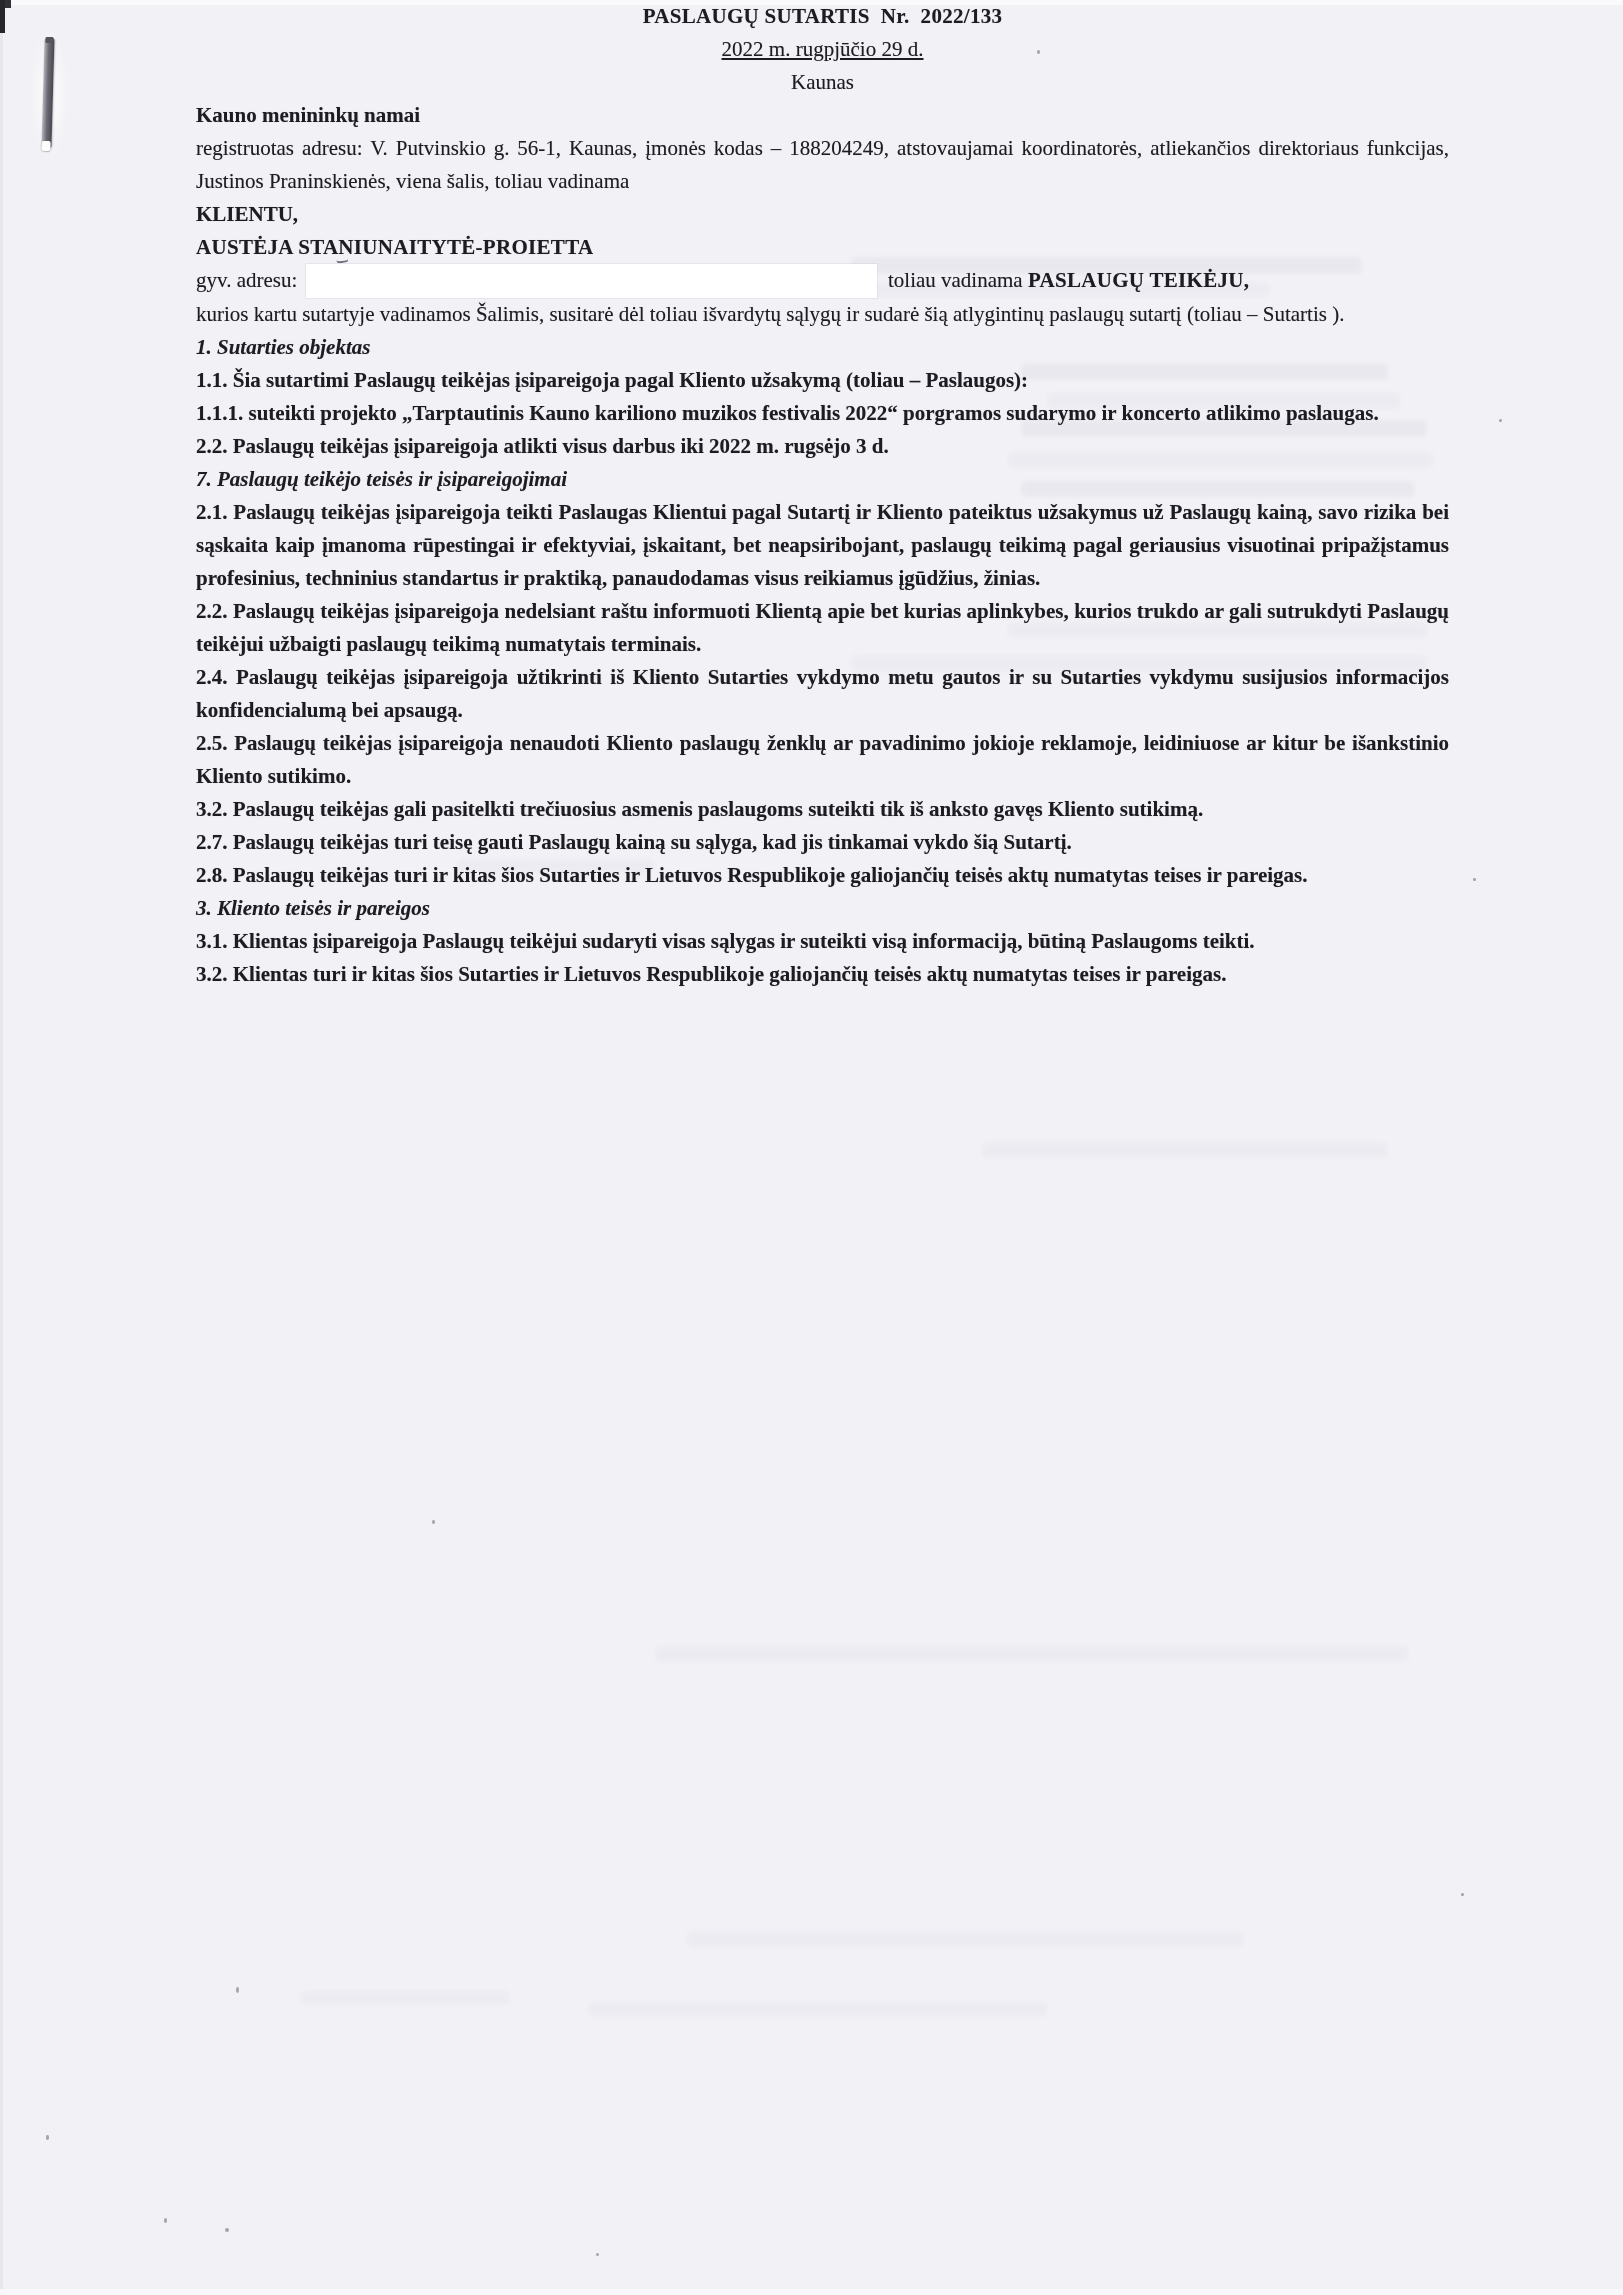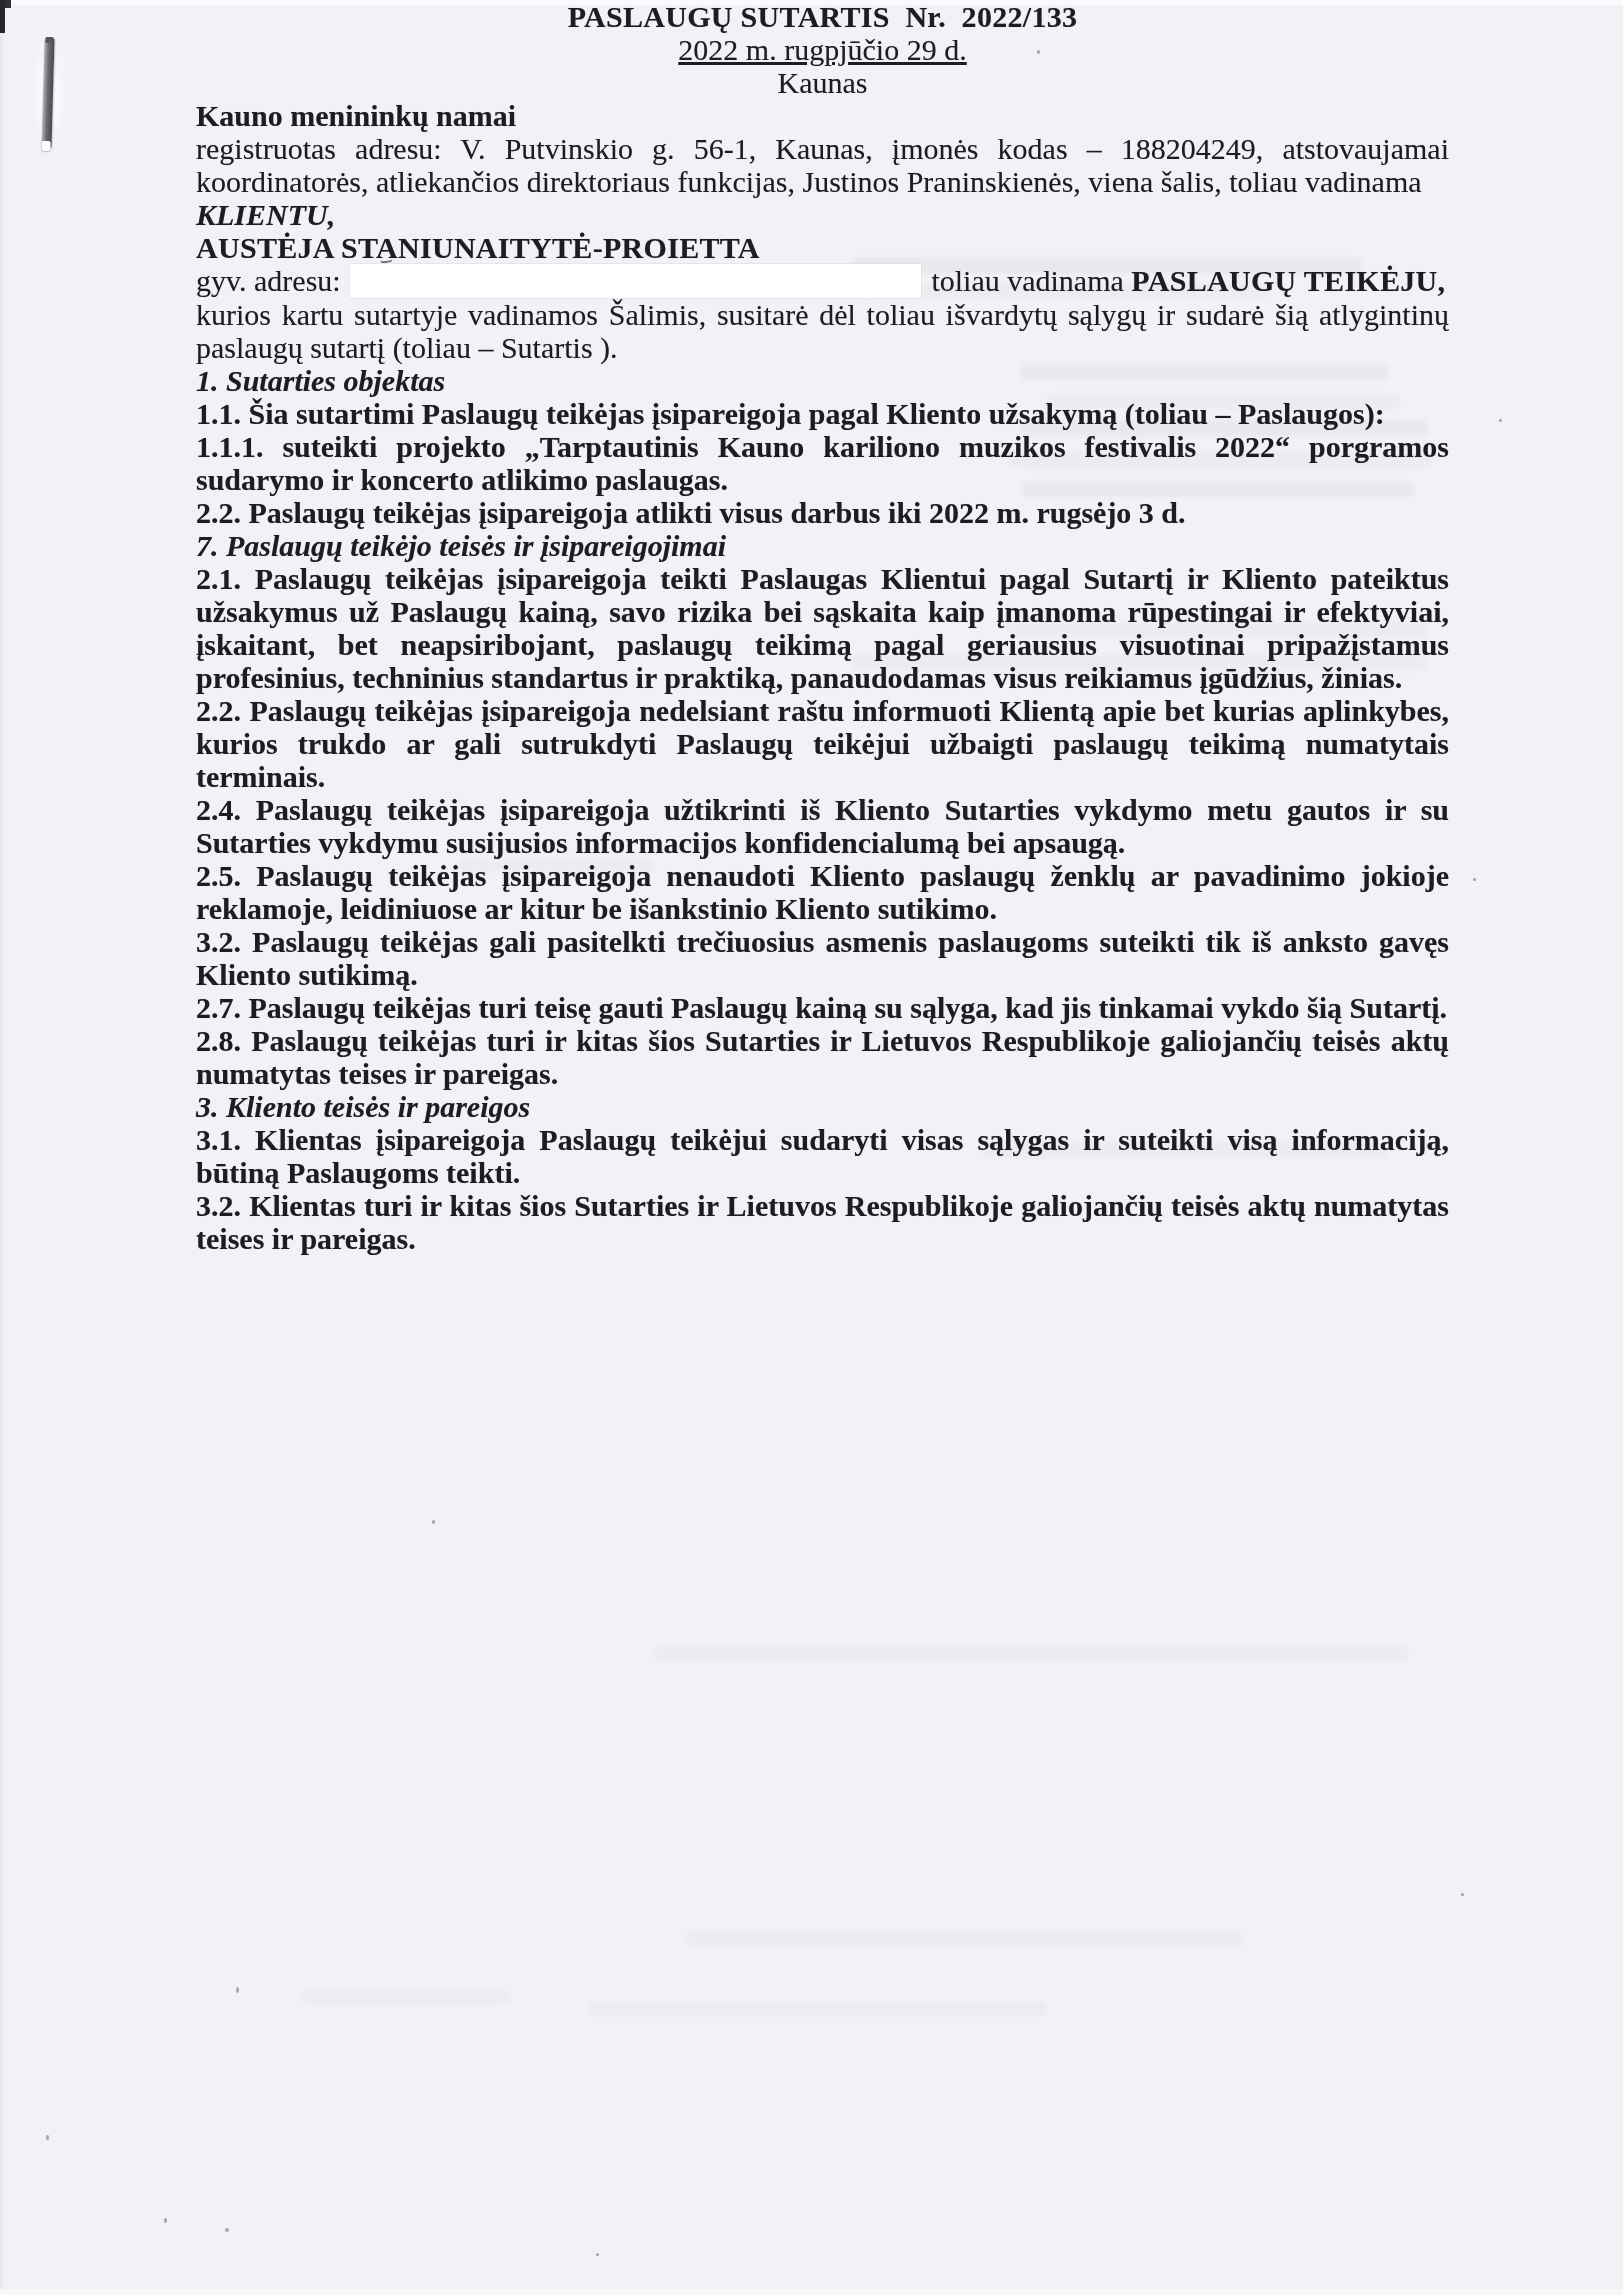--- a/index.html
+++ b/index.html
@@ -45,40 +45,40 @@
 
   
   .content {
     position: absolute;
     left: 196px;
     top: 0;
     width: 1253px;
   }
   .content p, .content .section-heading {
     margin: 0;
-    font-size: 30px;
+    font-size: 21px;
     line-height: 33px;
     text-align: justify;
     text-shadow: 0 0 0.7px rgba(27,27,35,.35);
   }
 
   .title {
     margin-top: 241px;
     text-align: center;
     font-weight: bold;
     font-size: 30px;
     letter-spacing: 0.3px;
     white-space: pre;
     text-align-last: center;
   }
   .date-line  { margin-top: 37px;  text-align: center; text-align-last: center; text-decoration: underline; }
   .place-line { margin-top: 38px;  text-align: center; text-align-last: center; }
 
   .client-name        { margin-top: 76px; font-weight: bold; }
-  .client-designation { font-weight: bold; font-style: italic; }
+  .client-designation { font-weight: bold; }
   .conjunction        { margin-top: 22px; }
 
   .provider-name { margin-top: 38px; font-weight: bold; letter-spacing: 0.3px; }
 
   .address-line { display: flex; align-items: flex-start; }
   .address-line .redaction {
     flex: 1 1 auto;
     max-width: 571px;
     height: 34px;
     margin: 0 10.5px 0 9.2px;

